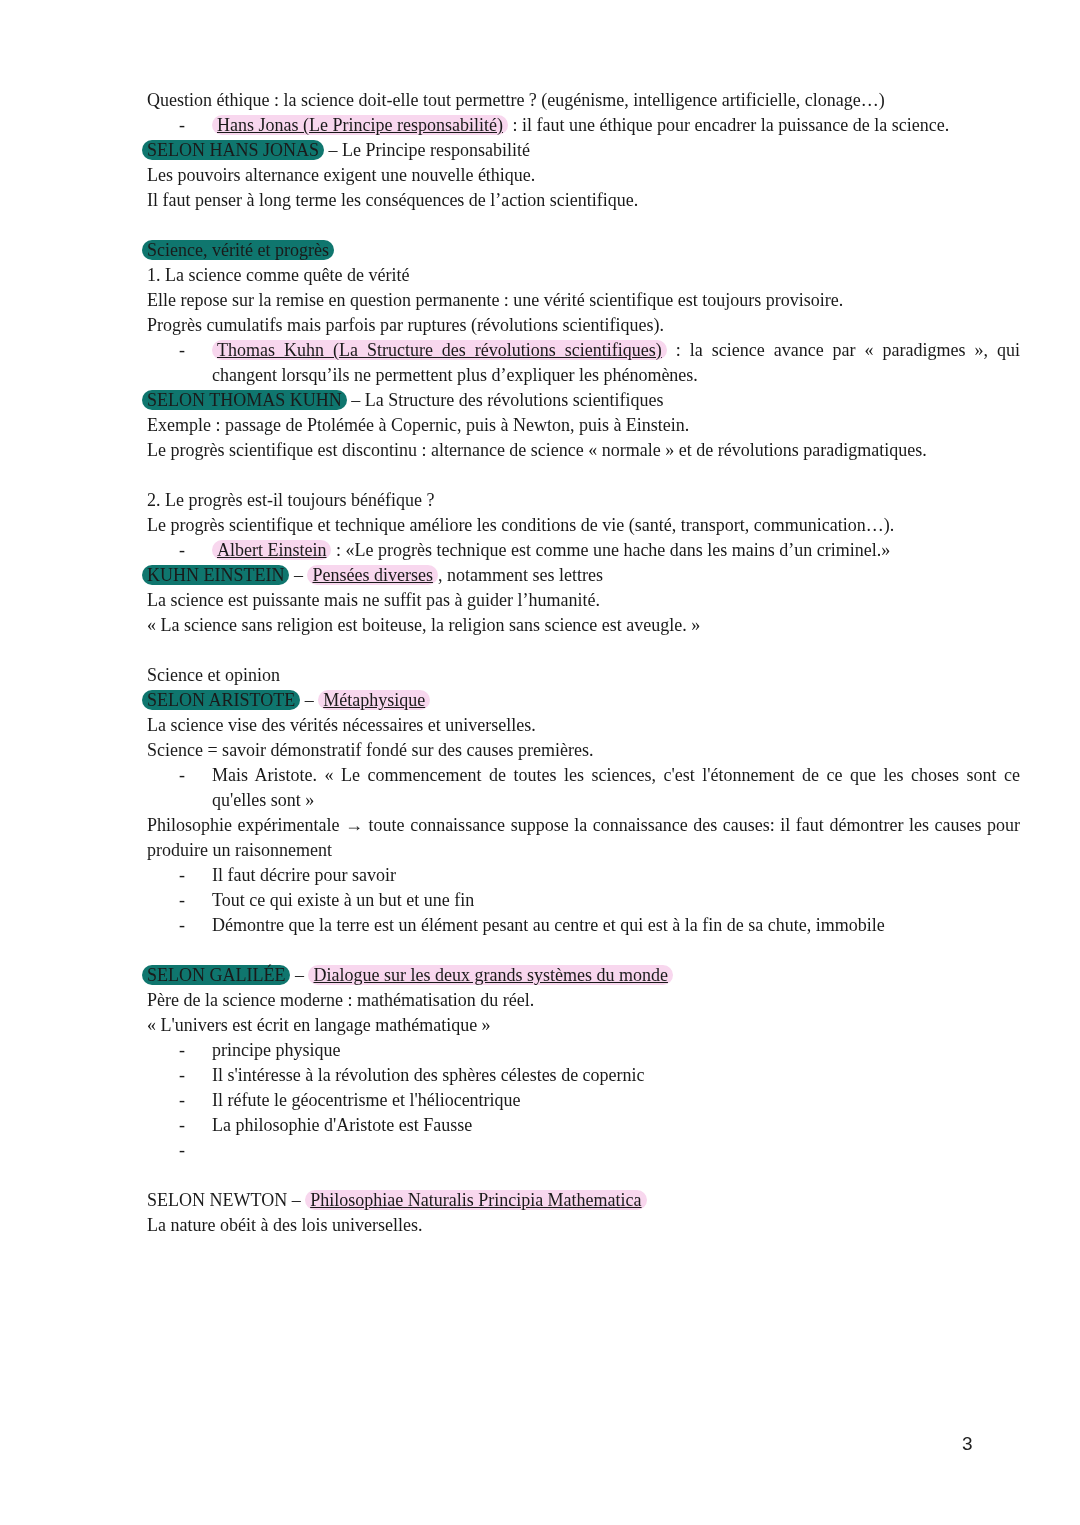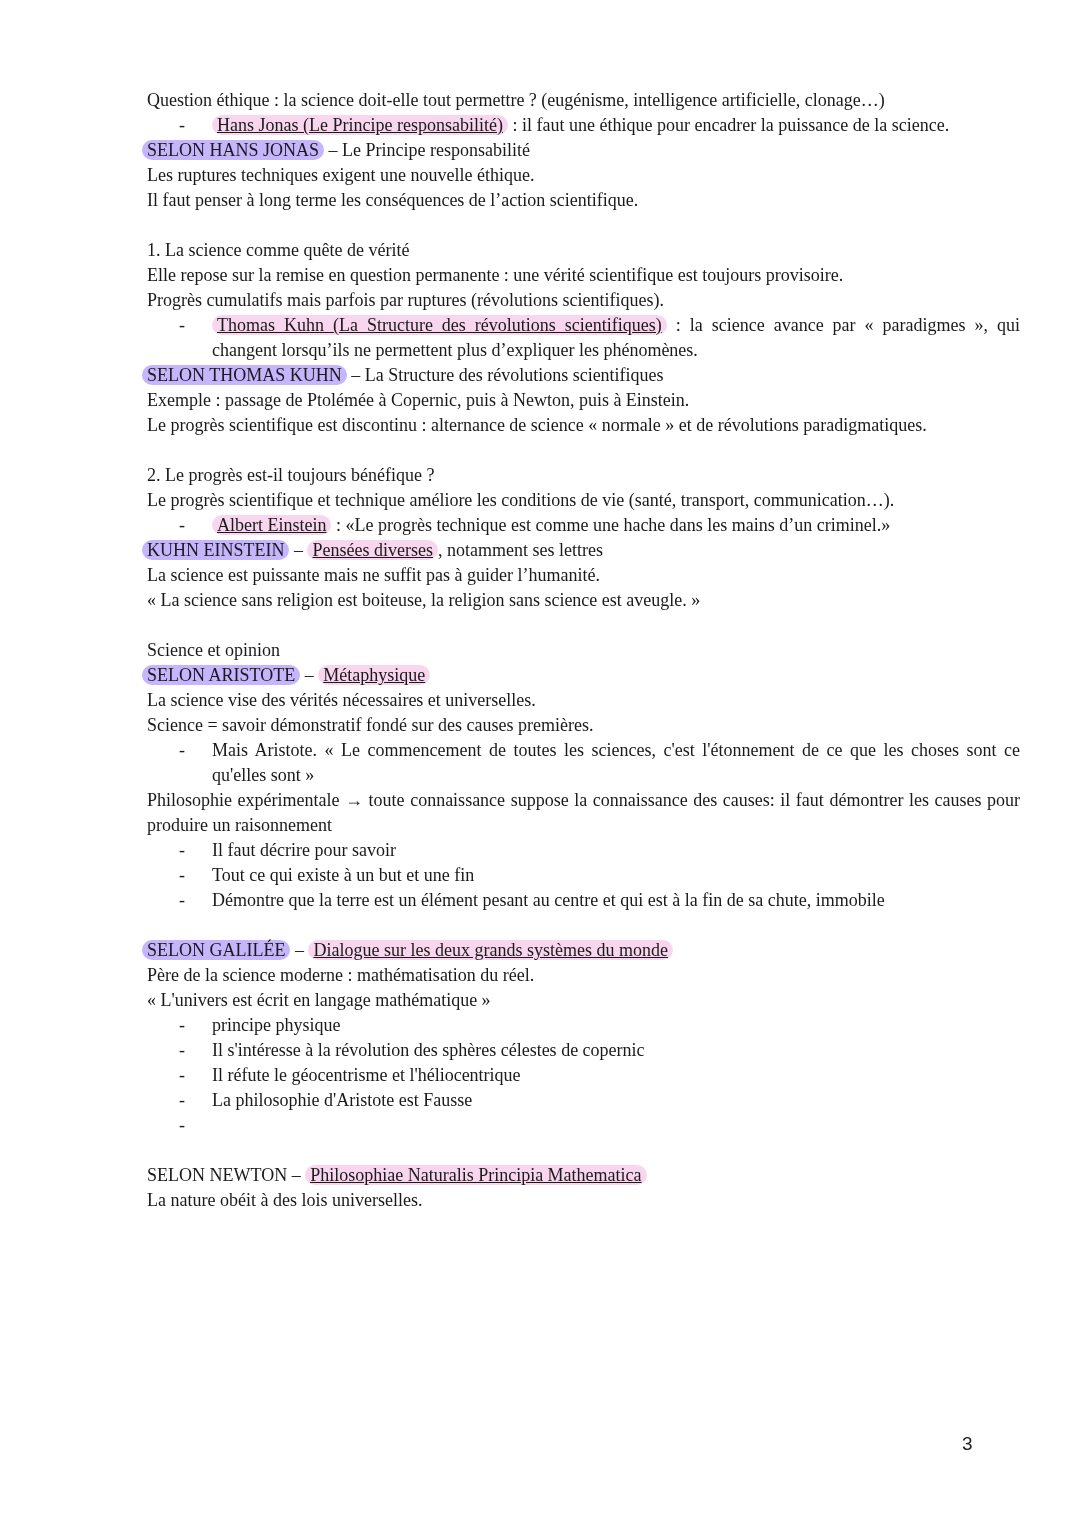--- a/index.html
+++ b/index.html
@@ -7,44 +7,45 @@
   .page {
     position: absolute; left: 103px; top: 88px; width: 873px;
     font-family: "Liberation Serif", "DejaVu Serif", serif;
     font-size: 18px; line-height: 25px; color: #1a1a1a; margin-left: 44px;
   }
   .line { margin: 0; padding: 0; min-height: 25px; }
   .just-wrap { text-align: justify; }
   .blank { height: 25px; }
   .bullet { position: relative; padding-left: 65px; }
   .bullet .dash { position: absolute; left: 32px; top: 0; }
-  .hl-green { background: #c4b5fd; border-radius: 12px; padding: 0 5px; margin-left: -5px; }
+  .hl-green { background: #0f766e; border-radius: 12px; padding: 0 5px; margin-left: -5px; }
   .hl-pink { background: #f8d7ee; border-radius: 12px; padding: 0 5px; text-decoration: underline; }
   .page-num {
     position: absolute; left: 962px; top: 1433px;
     font-family: "Liberation Sans", "DejaVu Sans", sans-serif;
     font-size: 19px; color: #222;
   }
 </style>
 </head>
 <body>
 
 <div class="page">
 
   <p class="line just-wrap">Question éthique : la science doit-elle tout permettre ? (eugénisme, intelligence artificielle, clonage…)</p>
   <p class="line bullet just-wrap">
     <span class="dash">-</span><span class="hl-pink">Hans Jonas (Le Principe responsabilité)</span><span> : il faut une éthique pour encadrer la puissance de la science.</span>
   </p>
   <p class="line">
     <span class="hl-green">SELON HANS JONAS</span><span> – Le Principe responsabilité</span>
   </p>
-  <p class="line">Les ruptures techniques exigent une nouvelle éthique.</p>
+  <p class="line">Les pouvoirs alternance exigent une nouvelle éthique.</p>
   <p class="line">Il faut penser à long terme les conséquences de l’action scientifique.</p>
   <div class="blank"></div>
 
+  <p class="line"><span class="hl-green">Science, vérité et progrès</span></p>
   <p class="line">1. La science comme quête de vérité</p>
   <p class="line">Elle repose sur la remise en question permanente : une vérité scientifique est toujours provisoire.</p>
   <p class="line">Progrès cumulatifs mais parfois par ruptures (révolutions scientifiques).</p>
   <p class="line bullet just-wrap">
     <span class="dash">-</span><span class="hl-pink">Thomas Kuhn (La Structure des révolutions scientifiques)</span><span> : la science avance par « paradigmes », qui changent lorsqu’ils ne permettent plus d’expliquer les phénomènes.</span>
   </p>
   <p class="line">
     <span class="hl-green">SELON THOMAS KUHN</span><span> – La Structure des révolutions scientifiques</span>
   </p>
   <p class="line">Exemple : passage de Ptolémée à Copernic, puis à Newton, puis à Einstein.</p>

